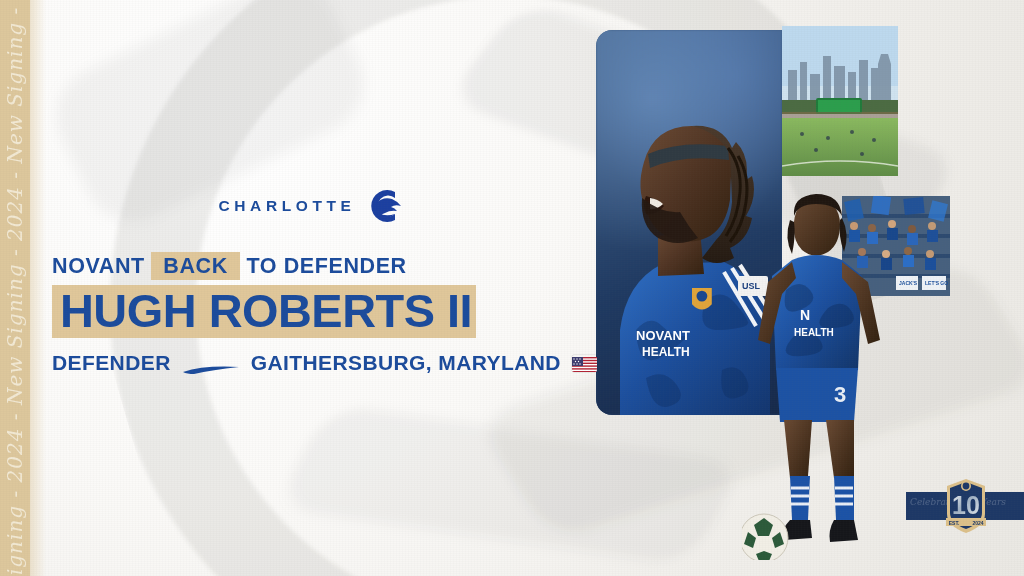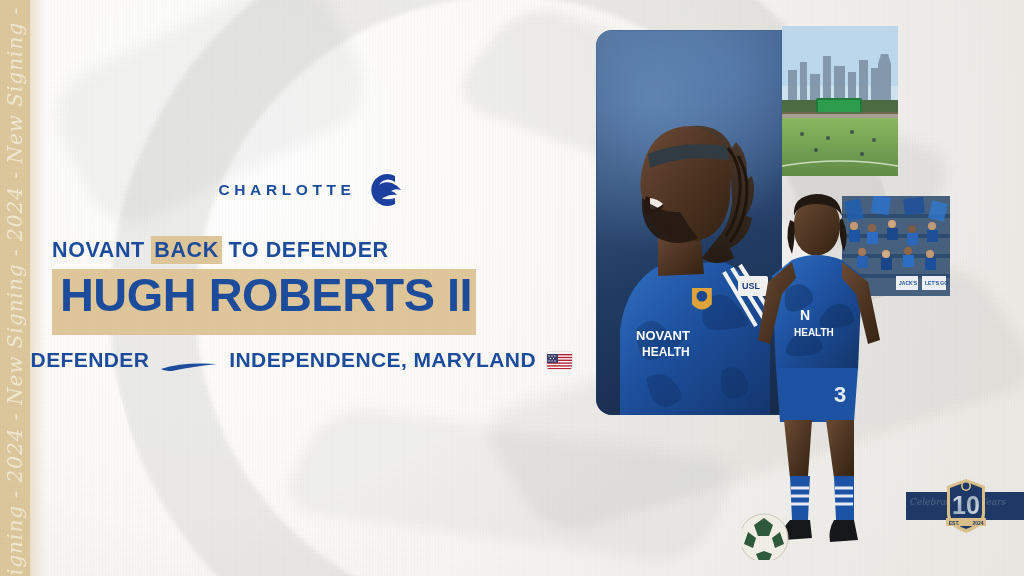--- a/index.html
+++ b/index.html
@@ -36,40 +36,40 @@
   #goldstrip{position:absolute;left:0;top:0;width:30px;height:576px;
              background:#ddc79c;overflow:hidden;}
   #goldstrip .vtext{position:absolute;left:50%;top:50%;
       transform:translate(-50%,-50%) rotate(-90deg);
       white-space:nowrap;font-family:"DejaVu Serif",serif;font-style:italic;
       font-size:20px;letter-spacing:1px;color:rgba(255,253,246,.62);}
   #strip-fade{position:absolute;left:30px;top:0;width:16px;height:576px;
       background:linear-gradient(90deg,rgba(221,199,156,.45),rgba(221,199,156,0));}
 
   
-  #textblock{position:absolute;left:52px;top:168px;width:520px;}
+  #textblock{position:absolute;left:52px;top:184px;width:520px;}
 
   .wordmark{display:flex;align-items:center;justify-content:center;gap:6px;
             margin-bottom:26px;}
   .wm-text{font-size:15.5px;letter-spacing:4.6px;color:#1b4b9c;font-weight:600;}
   .crest{width:44px;height:44px;position:relative;flex:0 0 auto;}
 
   .welcome{font-size:21.5px;letter-spacing:.6px;color:#1b4b9c;font-weight:700;
            white-space:nowrap;margin-bottom:6px;}
-  .hl{background:#e0c79a;padding:2px 3px;}
-
-  .namebar{background:#e0c79a;display:inline-block;padding:3px 12px 17px 8px;}
+  .hl{background:#e0c79a;padding:2px 12px;}
+
+  .namebar{background:#e0c79a;display:inline-block;padding:3px 12px 4px 8px;}
   .name{font-size:46px;line-height:1;font-weight:800;color:#1b4b9c;
         letter-spacing:-.5px;white-space:nowrap;
         font-family:"Liberation Sans",sans-serif;
         transform:scaleX(1.02);transform-origin:left;}
 
   .subline{display:flex;align-items:center;gap:11px;margin-top:13px;
            font-size:21px;font-weight:700;color:#1b4b9c;letter-spacing:.4px;
-           white-space:nowrap;justify-content:flex-end;}
+           white-space:nowrap;}
   .swoosh{width:58px;height:12px;flex:0 0 auto;}
   .flag{width:25px;height:17px;flex:0 0 auto;border-radius:2px;overflow:hidden;
         position:relative;box-shadow:0 0 0 .5px rgba(0,0,0,.12);}
 
   
   #mainphoto{position:absolute;left:596px;top:30px;width:186px;height:385px;
       border-radius:16px 0 0 16px;overflow:hidden;
       background:linear-gradient(180deg,#3f5f86 0%,#2d4a72 30%,#24406a 100%);}
   #mainphoto .blurbg{position:absolute;inset:0;
       background:
@@ -341,21 +341,21 @@
       <div class="name">HUGH ROBERTS II</div>
     </div>
 
     <div class="subline">
       <span>DEFENDER</span>
       <span class="swoosh">
         <svg viewBox="0 0 58 12" width="58" height="12">
           <path d="M1 8 Q22 1 57 3 Q30 6 12 10 Q5 10 1 8Z" fill="#1b4b9c"></path>
         </svg>
       </span>
-      <span>INDEPENDENCE, MARYLAND</span>
+      <span>GAITHERSBURG, MARYLAND</span>
       <span class="flag">
         <svg viewBox="0 0 25 17" width="25" height="17">
           <rect width="25" height="17" fill="#ffffff"></rect>
           <g fill="#b22234">
             <rect y="0" width="25" height="1.4"></rect>
               <rect y="2.8" width="25" height="1.4"></rect>
             <rect y="5.6" width="25" height="1.4"></rect>
               <rect y="8.4" width="25" height="1.4"></rect>
             <rect y="11.2" width="25" height="1.4"></rect>
               <rect y="14" width="25" height="1.4"></rect>

